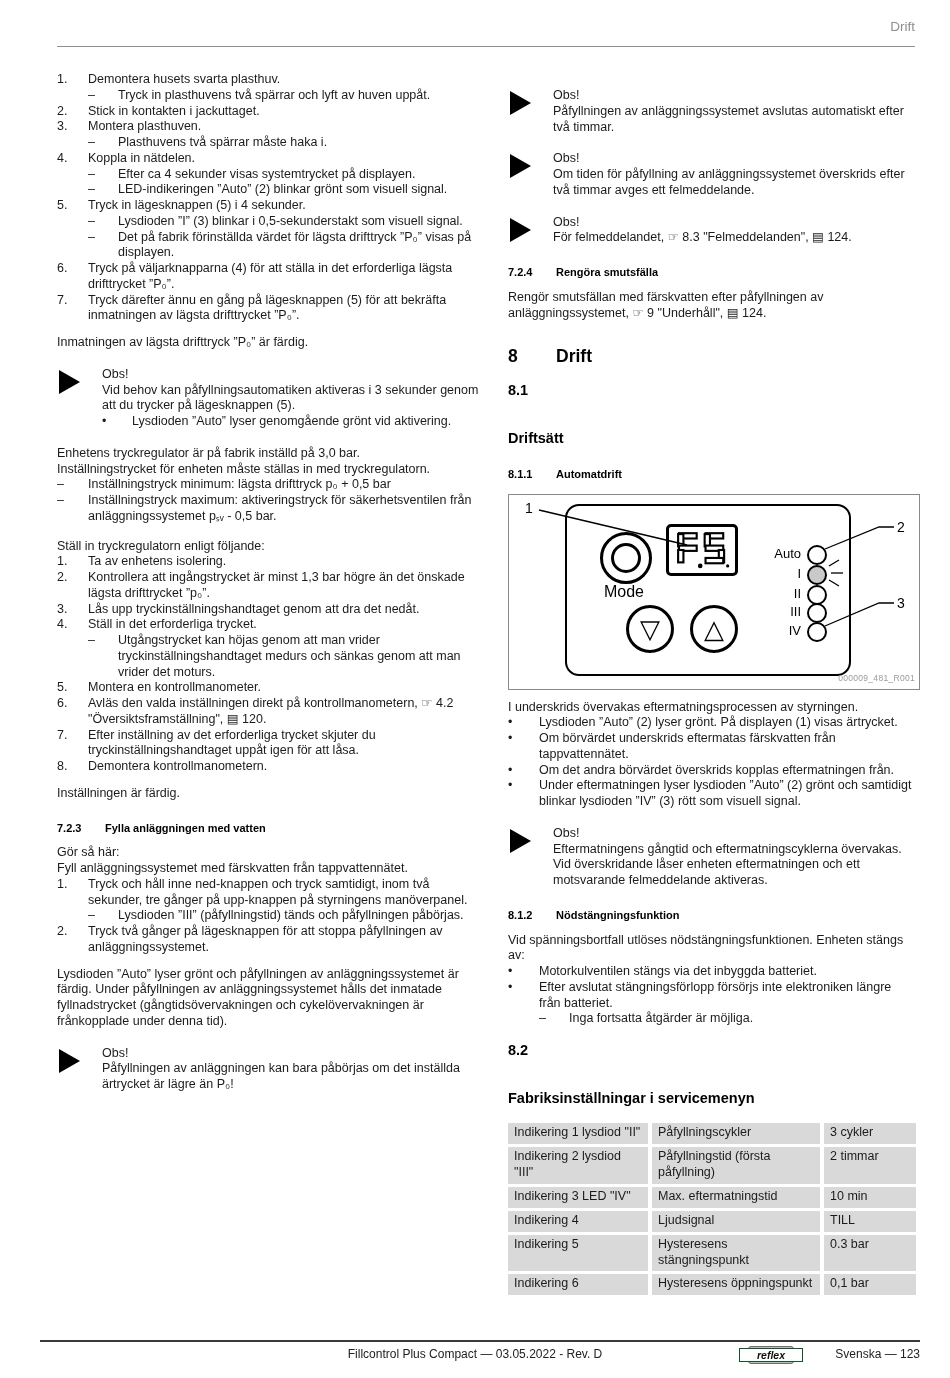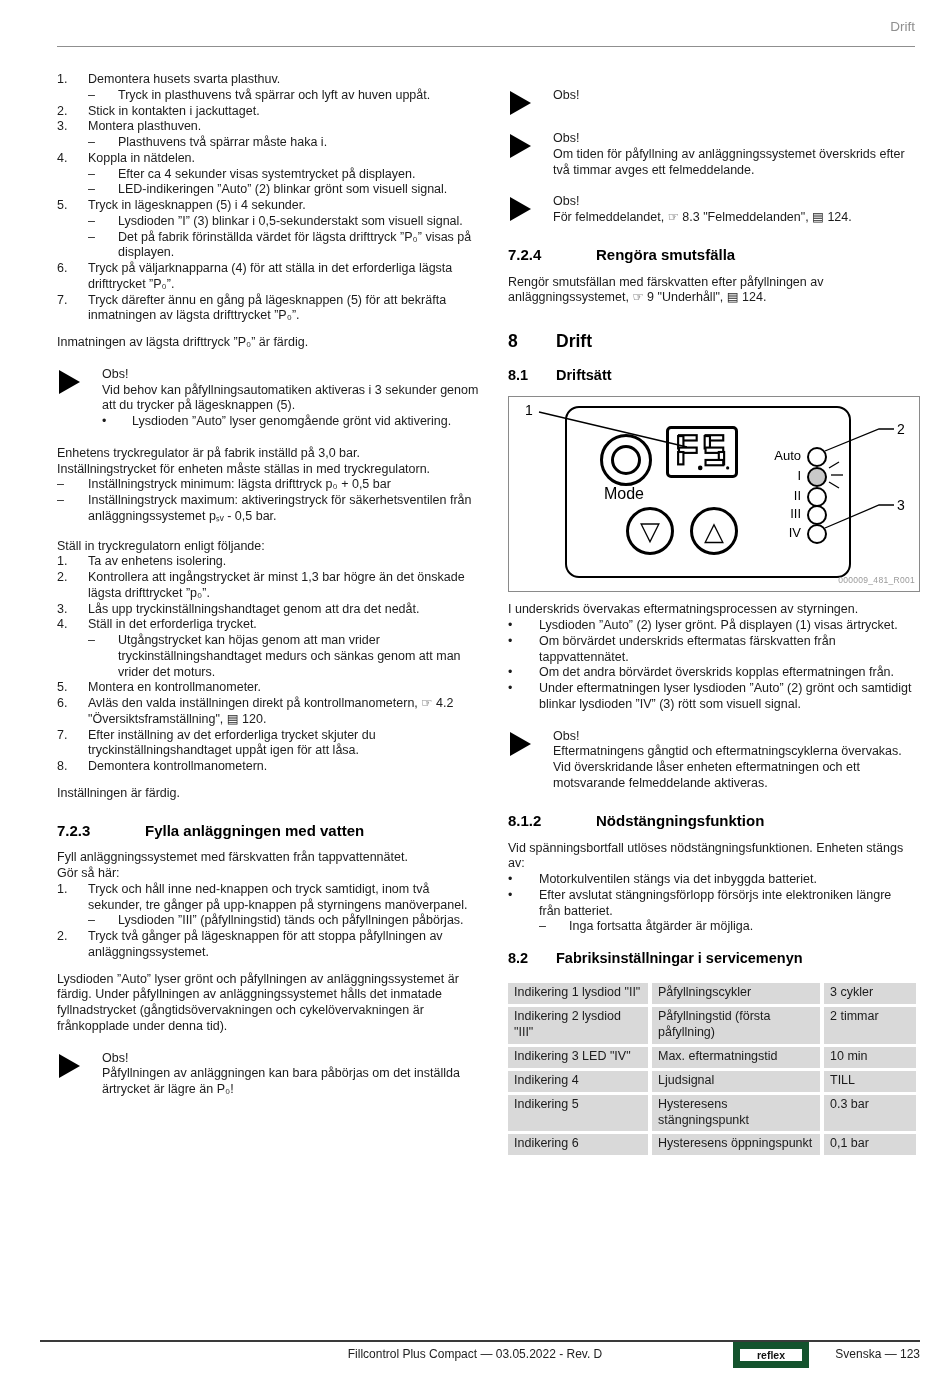--- a/index.html
+++ b/index.html
@@ -5,34 +5,34 @@
   html,body{margin:0;padding:0;background:#fff;}
   body{width:950px;height:1378px;position:relative;font-family:"Liberation Sans",sans-serif;
        font-size:12.5px;line-height:1.26;color:#1b1b1b;overflow:hidden;}
   
   .header-title{position:absolute;top:18px;right:35px;color:#8f8f8f;font-size:13.5px;}
   .header-rule{position:absolute;top:46px;left:57px;right:35px;border-top:1px solid #8f8f8f;}
   .footer-rule{position:absolute;top:1340px;left:40px;right:30px;border-top:2px solid #3a3a3a;}
   .footer-center{position:absolute;top:1347px;left:0;width:950px;text-align:center;font-size:12px;color:#222;}
   .footer-logo{position:absolute;top:1346px;left:748px;width:44px;height:16px;background:#bdbdbd;
       border:1px solid #6e6e6e;border-radius:3px;display:flex;align-items:center;justify-content:center;}
-  .footer-logo-inner{background:#fff;border:7px solid #14532d;padding:0 17px;font-weight:bold;
-      font-size:10.5px;line-height:12px;color:#111;}
+  .footer-logo-inner{background:#fff;border:1px solid #14532d;padding:0 17px;font-weight:bold;
+      font-style:italic;font-size:10.5px;line-height:12px;color:#111;}
   .footer-right{position:absolute;top:1347px;right:30px;font-size:12px;color:#222;}
   
   .content{position:absolute;top:72px;left:57px;width:859px;display:flex;gap:27px;}
   .col-left{width:424px;}
   .col-right{width:408px;}
   
   .para{margin:0;}
   .spacer{width:100%;}
   .heading{display:flex;font-weight:bold;color:#000;}
   .h-num{flex:0 0 48px;}
-  .heading.h3{margin:20px 0 10px;font-size:15px;gap:40px;}
-  .heading.h2{margin:14px 0 10px;font-size:14.5px;}
+  .heading.h3{margin:20px 0 10px;font-size:11px;}
+  .heading.h2{margin:14px 0 10px;font-size:14.5px;flex-direction:column;}
   .heading.h1{margin:24px 0 8px;font-size:17.5px;}
   .list{margin:0;}
   .li-row{display:flex;align-items:flex-start;}
   .li-marker{flex:0 0 31px;}
   .li-body{flex:1;min-width:0;}
   .li-body .li-marker{flex:0 0 30px;}
   .note{display:flex;margin:16px 0;}
   .note-icon-col{flex:0 0 43px;padding-top:3px;padding-left:2px;}
   .tri{width:0;height:0;border-top:12px solid transparent;border-bottom:12px solid transparent;
        border-left:21px solid #000;}
@@ -247,22 +247,22 @@
       </div>
       <div class="spacer" style="height: 11px;"></div>
       <div class="para">
         <div>Inställningen är färdig.</div>
       </div>
       <div class="heading h3">
         <span class="h-num">7.2.3</span>
         <span class="h-title">Fylla anläggningen med vatten</span>
       </div>
       <div class="para">
+        <div>Gör så här:</div>
         <div>Fyll anläggningssystemet med färskvatten från tappvattennätet.</div>
-        <div>Gör så här:</div>
       </div>
       <div class="list">
         <div class="li-row">
           <span class="li-marker">1.</span>
           <div class="li-body">
             <div>Tryck och håll inne ned-knappen och tryck samtidigt, inom två sekunder, tre gånger på upp-knappen på styrningens manöverpanel.</div>
             <div class="li-row">
               <span class="li-marker">–</span>
               <div class="li-body">
                 <div>Lysdioden ”III” (påfyllningstid) tänds och påfyllningen påbörjas.</div>
@@ -292,20 +292,21 @@
       </div>
     </div>
   <div class="col-right">
     <div id="col-right1">
         <div class="note">
           <div class="note-icon-col">
             <div class="tri"></div>
           </div>
           <div class="note-body">
             <div class="note-title">Obs!</div>
+            <div class="note-text">Påfyllningen av anläggningssystemet avslutas automatiskt efter två timmar.</div>
           </div>
         </div>
         <div class="note">
           <div class="note-icon-col">
             <div class="tri"></div>
           </div>
           <div class="note-body">
             <div class="note-title">Obs!</div>
             <div class="note-text">Om tiden för påfyllning av anläggningssystemet överskrids efter två timmar avges ett felmeddelande.</div>
           </div>
@@ -326,20 +327,24 @@
         <div class="para">
           <div>Rengör smutsfällan med färskvatten efter påfyllningen av anläggningssystemet, ☞ 9 "Underhåll", ▤ 124.</div>
         </div>
         <div class="heading h1">
           <span class="h-num">8</span>
           <span class="h-title">Drift</span>
         </div>
         <div class="heading h2">
           <span class="h-num">8.1</span>
           <span class="h-title">Driftsätt</span>
+        </div>
+        <div class="heading h3">
+          <span class="h-num">8.1.1</span>
+          <span class="h-title">Automatdrift</span>
         </div>
       </div>
 
     <div class="figure">
       <div class="panel"></div>
       <div class="mode-outer"></div>
       <div class="mode-inner"></div>
       <div class="mode-label">Mode</div>
 
       <div class="display">

